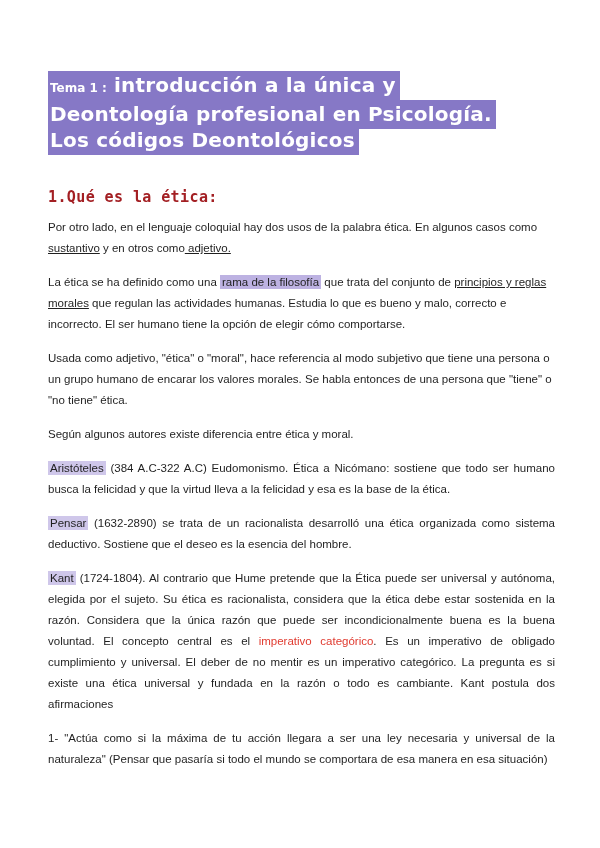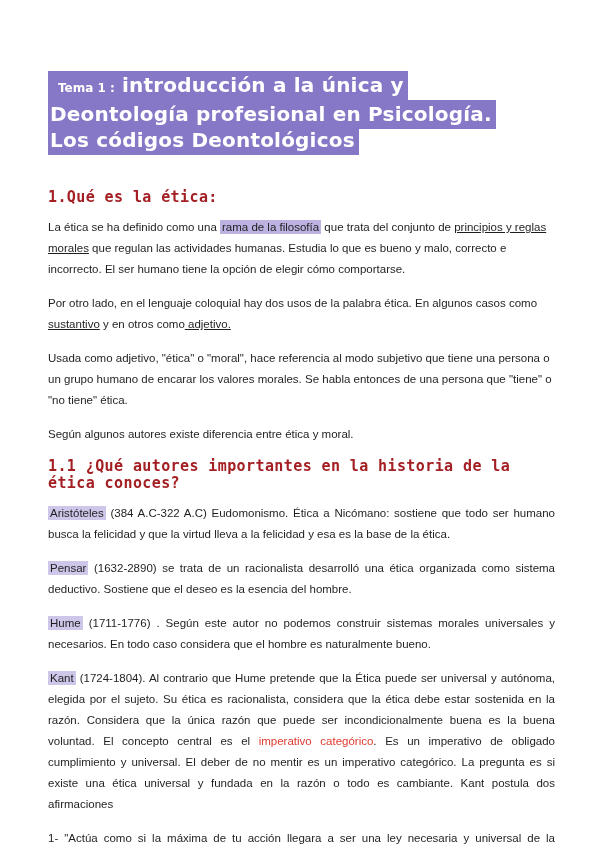--- a/index.html
+++ b/index.html
@@ -38,21 +38,20 @@
   h1.doc-title .title-hl{
     background:var(--title-bg);
     color:var(--title-fg);
     padding:2px 4px 3px 2px;
     -webkit-box-decoration-break:clone;
     box-decoration-break:clone;
   }
   h1.doc-title .title-prefix{
     font-size:12px;
     letter-spacing:0;
-    margin-left:8px;
   }
   
   h2.section-heading{
     font-family:"DejaVu Sans Mono",monospace;
     font-weight:bold;
     font-size:15px;
     line-height:17px;
     color:var(--heading-red);
     letter-spacing:0.4px;
     margin:7px 0 11px 0;
@@ -71,24 +70,22 @@
   .run-red{color:var(--accent-red);}
 </style>
 </head>
 <body>
 
 <div class="page">
   <h1 class="doc-title"><span class="title-hl"><span class="title-prefix">Tema 1 :</span> <span>introducción a la única y Deontología profesional en Psicología. Los códigos Deontológicos</span></span></h1>
 
   <main>
       <h2 class="section-heading">1.Qué es la ética:</h2>
+      <p class="doc-para"><span>Por otro lado, en el lenguaje coloquial hay dos usos de la palabra ética. En algunos casos como </span><span class="run-ul">sustantivo</span><span> y en otros como</span><span class="run-ul"> adjetivo.</span></p>
       <p class="doc-para"><span>La ética se ha definido como una </span><span class="run-hlm">rama de la filosofía</span><span> que trata del conjunto de </span><span class="run-ul">principios y reglas morales</span><span> que regulan las actividades humanas. Estudia lo que es bueno y malo, correcto e incorrecto. El ser humano tiene la opción de elegir cómo comportarse.</span></p>
-      <p class="doc-para"><span>Por otro lado, en el lenguaje coloquial hay dos usos de la palabra ética. En algunos casos como </span><span class="run-ul">sustantivo</span><span> y en otros como</span><span class="run-ul"> adjetivo.</span></p>
       <p class="doc-para"><span>Usada como adjetivo, "ética" o "moral", hace referencia al modo subjetivo que tiene una persona o un grupo humano de encarar los valores morales. Se habla entonces de una persona que "tiene" o "no tiene" ética.</span></p>
       <p class="doc-para"><span>Según algunos autores existe diferencia entre ética y moral.</span></p>
-      <h2 class="section-heading">1.1 ¿Qué autores importantes en la historia de la ética conoces?</h2>
       <p class="doc-para justify"><span class="run-hl">Aristóteles</span><span> (384 A.C-322 A.C) Eudomonismo. Ética a Nicómano: sostiene que todo ser humano busca la felicidad y que la virtud lleva a la felicidad y esa es la base de la ética.</span></p>
       <p class="doc-para justify"><span class="run-hl">Pensar</span><span> (1632-2890) se trata de un racionalista desarrolló una ética organizada como sistema deductivo. Sostiene que el deseo es la esencia del hombre.</span></p>
-      <p class="doc-para justify"><span class="run-hl">Hume</span><span> (1711-1776) . Según este autor no podemos construir sistemas morales universales y necesarios. En todo caso considera que el hombre es naturalmente bueno.</span></p>
       <p class="doc-para justify"><span class="run-hl">Kant</span><span> (1724-1804). Al contrario que Hume pretende que la Ética puede ser universal y autónoma, elegida por el sujeto.  Su ética es racionalista, considera que la ética debe estar sostenida en la razón. Considera que la única razón que puede ser incondicionalmente buena es la buena voluntad. El concepto central es el </span><span class="run-red">imperativo categórico</span><span>. Es un imperativo de obligado cumplimiento y universal. El deber de no mentir es un imperativo categórico. La pregunta es si existe una ética universal y fundada en la razón o todo es cambiante. Kant postula dos afirmaciones</span></p>
       <p class="doc-para justify"><span>1- "Actúa como si la máxima de tu acción llegara a ser una ley necesaria y universal de la naturaleza" (Pensar que pasaría si todo el mundo se comportara de esa manera en esa situación)</span></p>
     </main>
 </div>
 
 </body></html>

